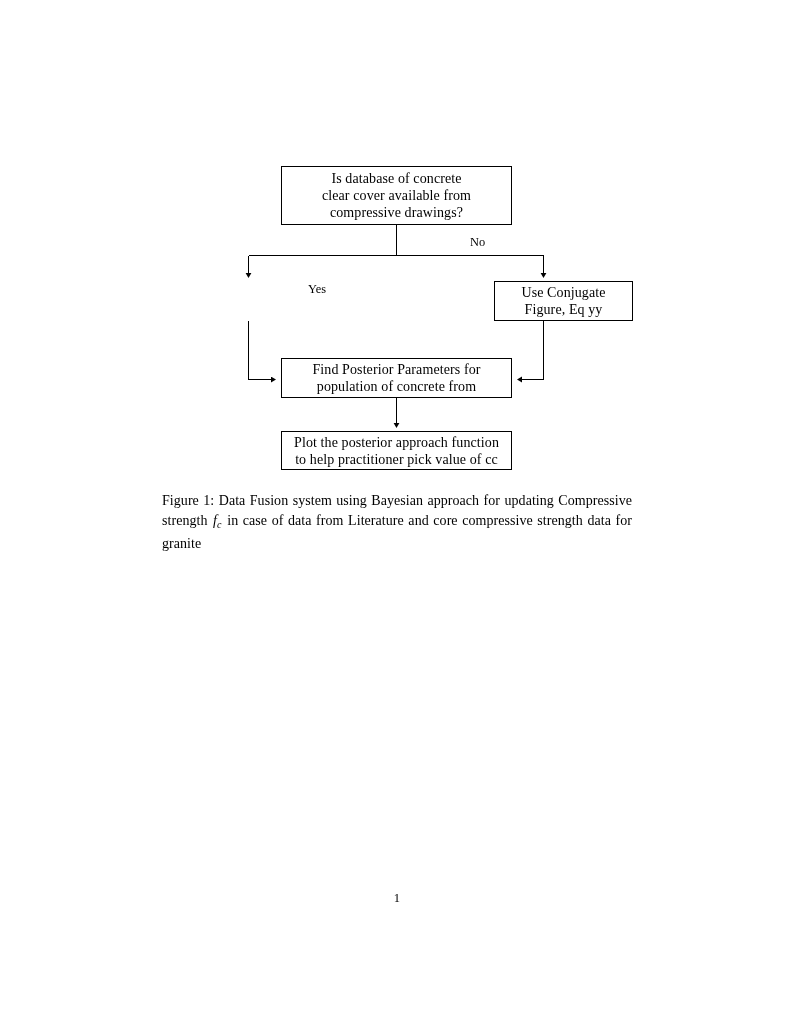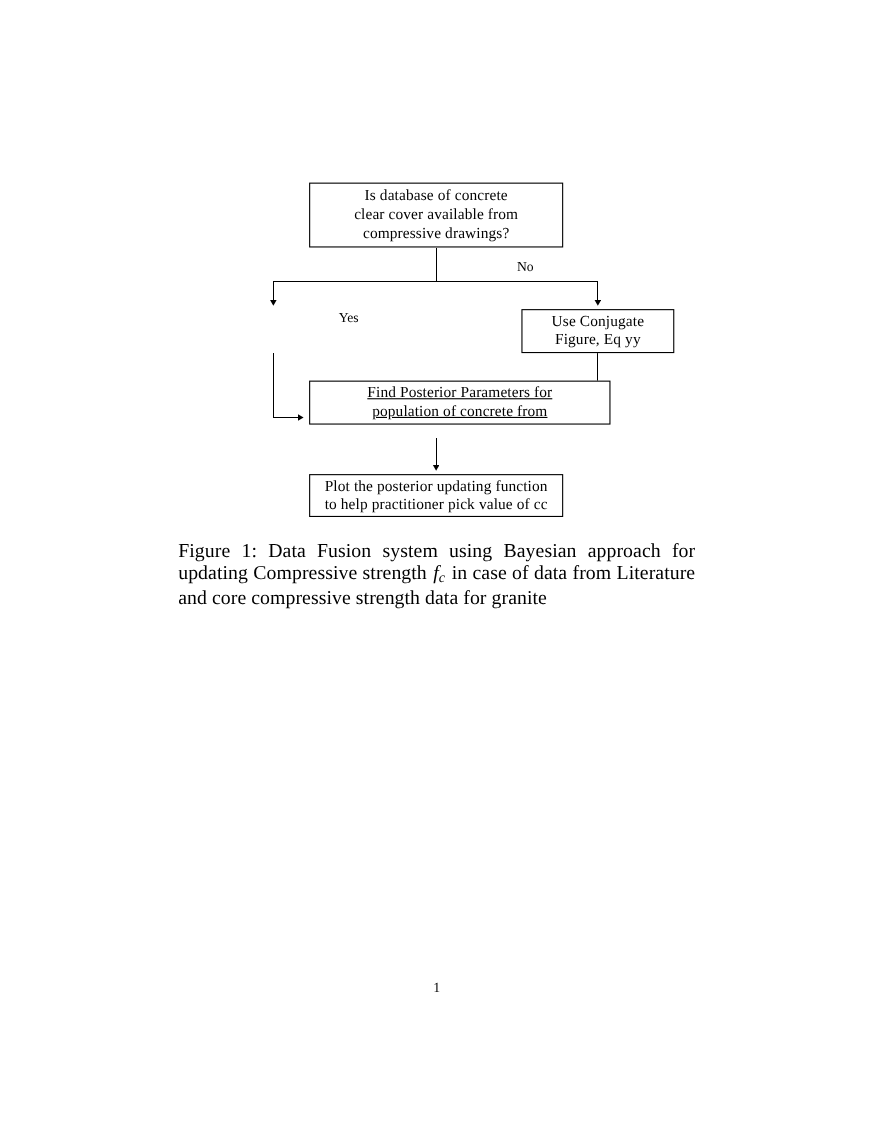--- a/index.html
+++ b/index.html
@@ -50,43 +50,43 @@
     text-align: center;
     font-size: 14px;
     line-height: 17px;
     letter-spacing: 0.1px;
     z-index: 2;
   }
   .node .ln { display: block; white-space: nowrap; }
 
   #node-question { left: 281px; top: 166px; width: 231px; height: 59px; }
   #node-jeffreys  { left: 179px; top: 281px; width: 139px; height: 40px; }
-  #node-conjugate { left: 474px; top: 281px; width: 139px; height: 40px; }
-  #node-posterior { left: 281px; top: 346px; width: 274px; height: 40px; text-decoration: underline; }
+  #node-conjugate { left: 494px; top: 281px; width: 139px; height: 40px; }
+  #node-posterior { left: 281px; top: 358px; width: 231px; height: 40px; }
   #node-plot      { left: 281px; top: 431px; width: 231px; height: 39px; }
 
   .edge-label {
     position: absolute;
     font-size: 12.4px;
     line-height: 15px;
     white-space: nowrap;
     z-index: 3;
     background: #ffffff;
     padding: 0 2px;
   }
   #label-yes { left: 306px; top: 246px; margin-top: 36px; }
   #label-no  { left: 468px; top: 235px; font-family: Liberation Serif, serif; }
 
   
   #caption {
     position: absolute;
     left: 162px;
     top: 491px;
     width: 470px;
-    font-size: 18px;
+    font-size: 14px;
     line-height: 19.5px;
     text-align: justify;
     text-justify: inter-word;
     letter-spacing: 0.05px;
   }
   #caption .mathvar {
     font-style: italic;
     font-family: "Liberation Serif", "DejaVu Serif", serif;
     padding: 0 1px;
   }
@@ -148,21 +148,21 @@
       <span class="ln">Use Conjugate</span>
       <span class="ln">Figure, Eq yy</span>
     </div>
 
     <div class="node" id="node-posterior">
       <span class="ln">Find Posterior Parameters for</span>
       <span class="ln">population of concrete from</span>
     </div>
 
     <div class="node" id="node-plot">
-      <span class="ln">Plot the posterior updating function</span>
+      <span class="ln">Plot the posterior approach function</span>
       <span class="ln">to help practitioner pick value of cc</span>
     </div>
 
     <div class="edge-label" id="label-yes">Yes</div>
     <div class="edge-label" id="label-no">No</div>
 
   </div>
 
   <div id="caption"><span>Figure 1:</span> <span>Data Fusion system using Bayesian approach for updating Compressive strength</span> <span class="mathvar"><span>f</span><sub>c</sub></span> <span>in case of data from Literature and core compressive strength data for granite</span></div>
 

